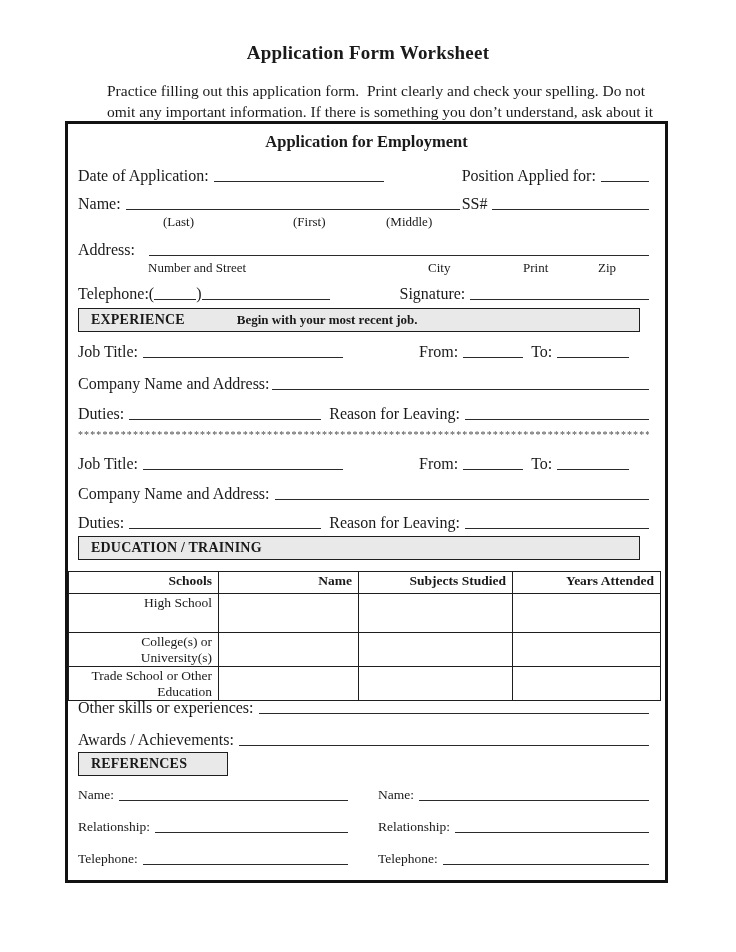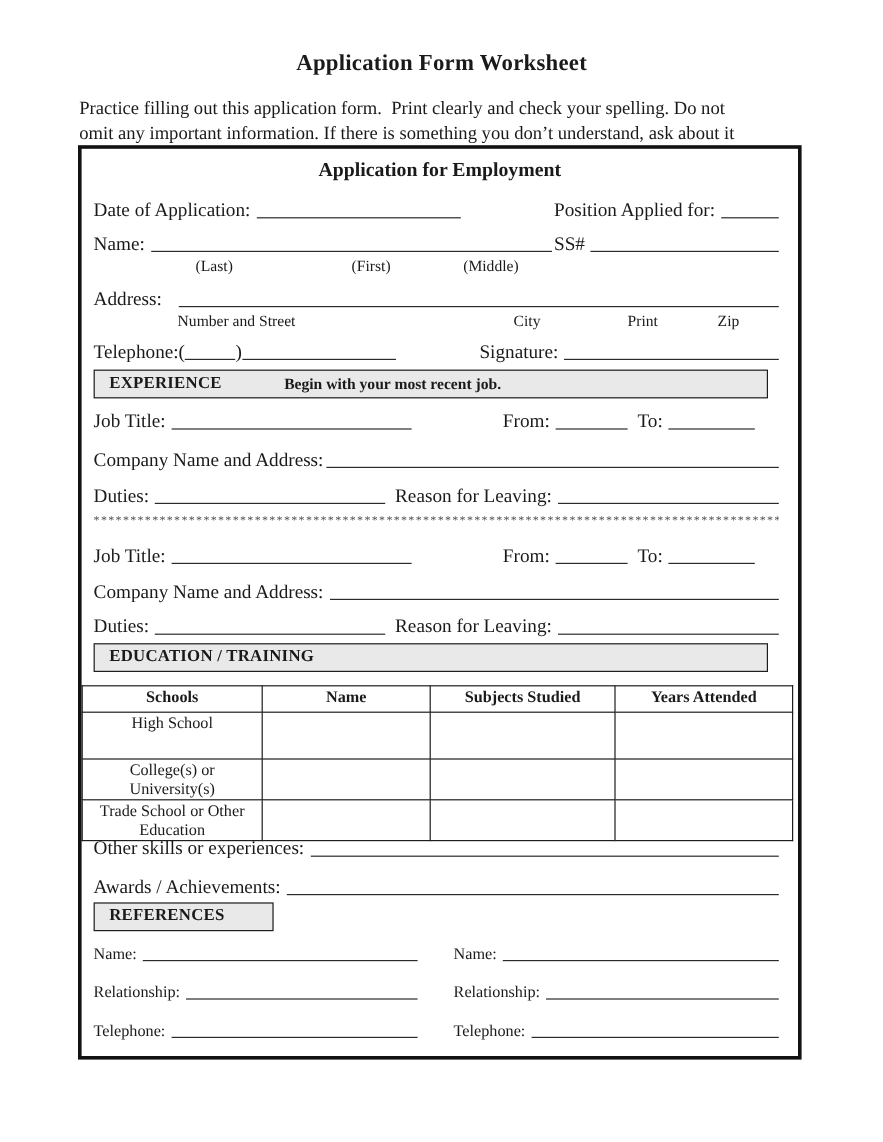--- a/index.html
+++ b/index.html
@@ -5,21 +5,21 @@
   html,body { margin:0; padding:0; }
   body {
     width:736px; height:952px; background:#ffffff; position:relative;
     font-family:"Liberation Serif","DejaVu Serif",serif; color:#1a1a1a;
     overflow:hidden;
   }
   .page-title {
     margin:0; padding-top:42px; text-align:center;
     font-size:19px; font-weight:bold; letter-spacing:0.2px;
   }
-  .intro { margin:16px 0 0 66px; width:560px; font-size:15.5px; line-height:1.38; }
+  .intro { margin:16px 0 0 107px; width:560px; font-size:15.5px; line-height:1.38; }
   .intro div { white-space:pre; }
 
   .form-box {
     position:absolute; left:65px; top:121px; width:603px; height:762px;
     border:3px solid #121212; box-sizing:border-box;
   }
   .form-title {
     position:absolute; top:8px; left:0; right:0; text-align:center;
     font-size:16.5px; font-weight:bold;
   }
@@ -42,21 +42,21 @@
   .stars {
     position:absolute; left:10px; right:16px; overflow:hidden;
     font-size:10px; letter-spacing:1.1px; color:#4a4a4a; white-space:nowrap; height:12px;
   }
 
   table.edu {
     position:absolute; left:0; top:447px; width:592px;
     border-collapse:collapse; table-layout:fixed; font-size:13.5px;
   }
   table.edu th, table.edu td {
-    border:1.5px solid #1e1e1e; text-align:center; vertical-align:top;
+    border:1.5px solid #1e1e1e; text-align:right; vertical-align:top;
     padding:1px 6px; line-height:1.15;
   }
   table.edu th { font-weight:bold; height:19px; }
   table.edu td { height:31px; }
   .c0 { width:150px; } .c1 { width:140px; } .c2 { width:154px; } .c3 { width:148px; }
 
   .refgrid { display:flex; }
   .refcol-left { width:270px; margin-right:30px; display:flex; align-items:flex-end; font-size:13.5px; height:19px; }
   .refcol-right { flex:1; display:flex; align-items:flex-end; font-size:13.5px; height:19px; }
 </style>

